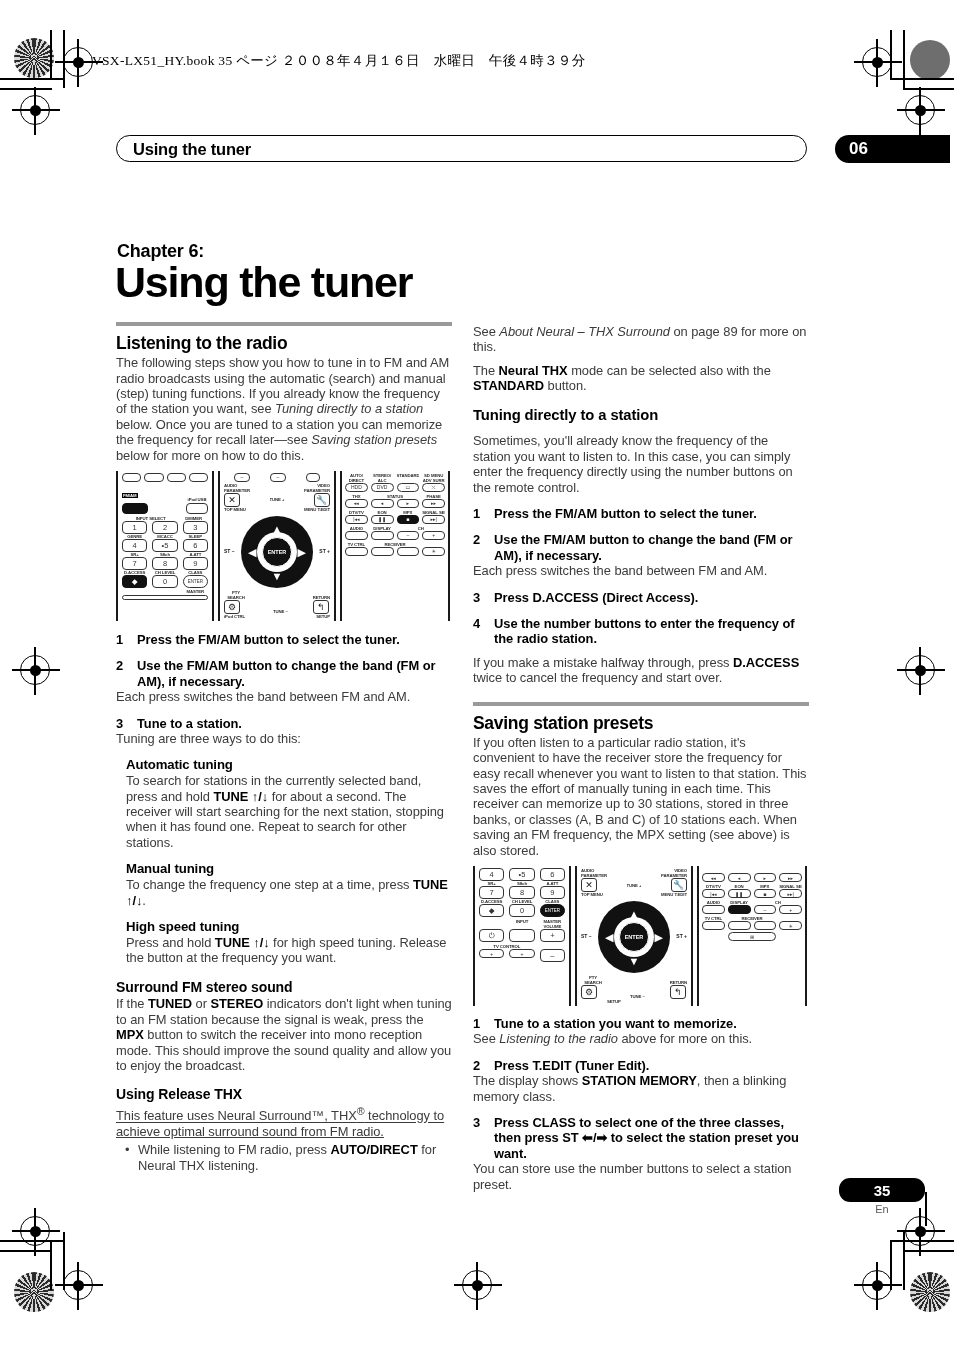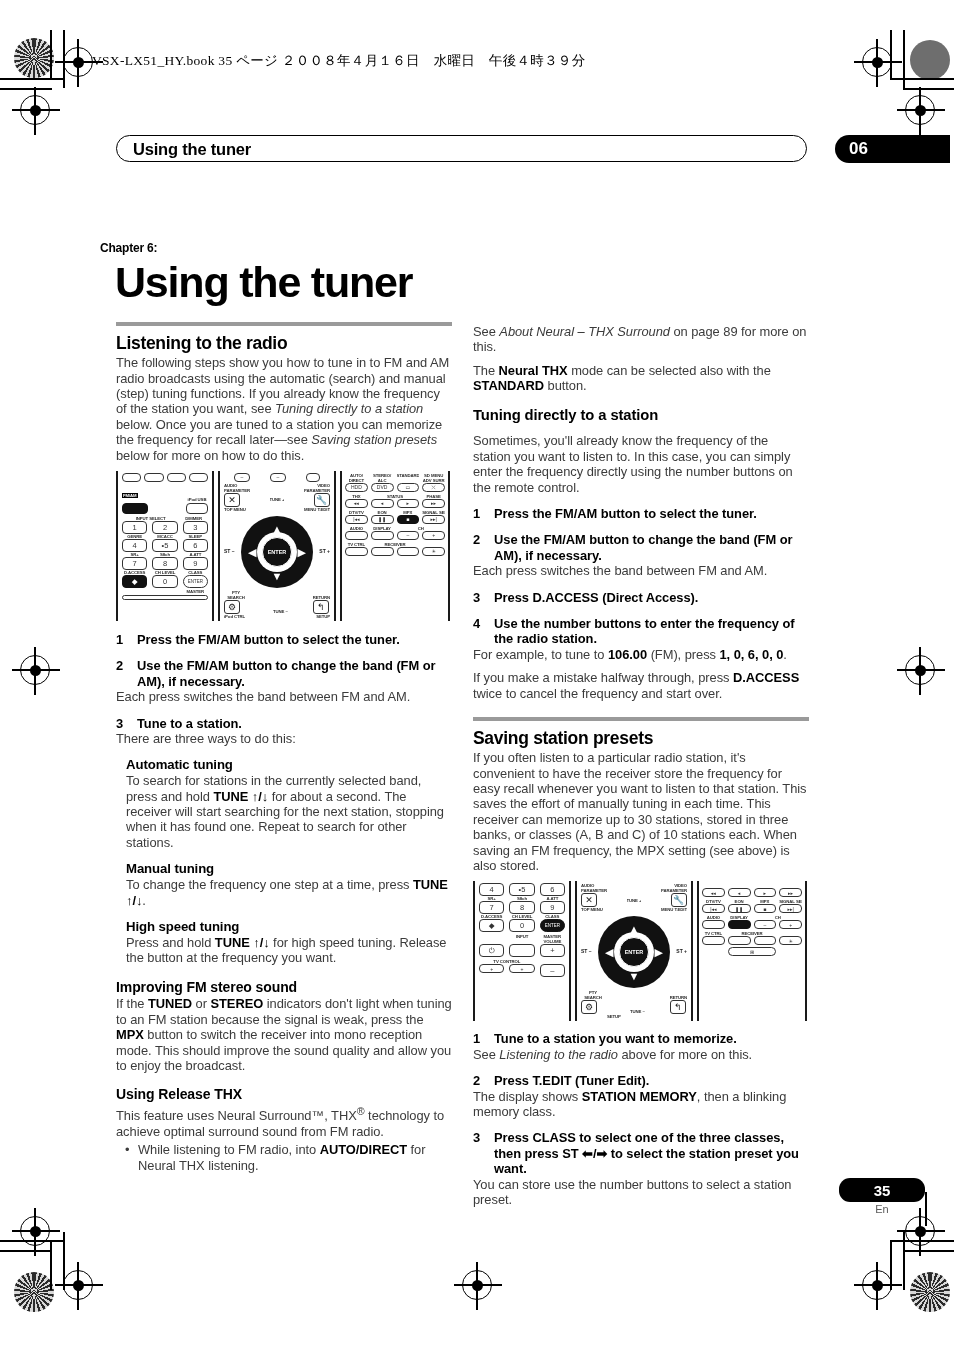--- a/index.html
+++ b/index.html
@@ -99,23 +99,23 @@
     left: 14px;
     top: 4px;
     color: #fff;
     font-size: 17px;
     font-weight: bold;
   }
 
   
   .chapter-label {
     position: absolute;
-    left: 100px;
+    left: 117px;
     top: 241px;
-    font-size: 12px;
+    font-size: 18px;
     font-weight: bold;
     letter-spacing: -0.2px;
   }
   .chapter-title {
     position: absolute;
     left: 115px;
     top: 261px;
     font-size: 43px;
     font-weight: bold;
     letter-spacing: -1.2px;
@@ -633,40 +633,40 @@
   <div class="step">
     <span class="num">2</span>
     <span class="txt">Use the FM/AM button to change the band (FM or AM), if necessary.</span>
   </div>
   <p class="step-body">Each press switches the band between FM and AM.</p>
 
   <div class="step">
     <span class="num">3</span>
     <span class="txt">Tune to a station.</span>
   </div>
-  <p class="step-body">There are three ways to do this:</p>
+  <p class="step-body">Tuning are three ways to do this:</p>
 
   <div class="indent">
     <h3 class="sub">Automatic tuning</h3>
     <p class="tight"><span>To search for stations in the currently selected band, press and hold </span><b>TUNE ↑/↓</b><span> for about a second. The receiver will start searching for the next station, stopping when it has found one. Repeat to search for other stations.</span></p>
 
     <h3 class="sub">Manual tuning</h3>
     <p class="tight"><span>To change the frequency one step at a time, press </span><b>TUNE ↑/↓</b><span>.</span></p>
 
     <h3 class="sub">High speed tuning</h3>
     <p class="tight"><span>Press and hold </span><b>TUNE ↑/↓</b><span> for high speed tuning. Release the button at the frequency you want.</span></p>
   </div>
 
-  <h3 class="sub" style="font-size:14px;margin-top:13px;">Improving FM stereo sound</h3>
+  <h3 class="sub" style="font-size:14px;margin-top:13px;">Surround FM stereo sound</h3>
   <p style="margin-top:1px;"><span>If the </span><b>TUNED</b><span> or </span><b>STEREO</b><span> indicators don't light when tuning to an FM station because the signal is weak, press the </span><b>MPX</b><span> button to switch the receiver into mono reception mode. This should improve the sound quality and allow you to enjoy the broadcast.</span></p>
 
   <h3 class="sub" style="font-size:14px;margin-top:13px;">Using Release THX</h3>
-  <p style="margin-top:1px;margin-bottom:2px;"><span>This feature uses Neural Surround™, THX</span><sup>®</sup><span> technology to achieve optimal surround sound from FM radio.</span></p>
+  <p style="margin-top:1px;margin-bottom:2px;text-decoration:underline;"><span>This feature uses Neural Surround™, THX</span><sup>®</sup><span> technology to achieve optimal surround sound from FM radio.</span></p>
   <ul class="bullets">
-    <li><span>While listening to FM radio, into </span><b>AUTO/DIRECT</b><span> for Neural THX listening.</span></li>
+    <li><span>While listening to FM radio, press </span><b>AUTO/DIRECT</b><span> for Neural THX listening.</span></li>
   </ul>
 </div>
 
 <div class="col col-right">
 
   <p style="margin-top:2px;"><span>See </span><i>About Neural – THX Surround</i><span> on page 89 for more on this.</span></p>
 
   <p><span>The </span><b>Neural THX</b><span> mode can be selected also with the </span><b>STANDARD</b><span> button.</span></p>
 
   <h3 class="sub" style="font-size:14.8px;margin-top:13px;">Tuning directly to a station</h3>
@@ -685,21 +685,20 @@
 
   <div class="step">
     <span class="num">3</span>
     <span class="txt">Press D.ACCESS (Direct Access).</span>
   </div>
 
   <div class="step">
     <span class="num">4</span>
     <span class="txt">Use the number buttons to enter the frequency of the radio station.</span>
   </div>
-  <p class="step-body"><span>For example, to tune to </span><b>106.00</b><span> (FM), press </span><b>1, 0, 6, 0, 0</b><span>.</span></p>
 
   <p style="margin-top:8px;"><span>If you make a mistake halfway through, press </span><b>D.ACCESS</b><span> twice to cancel the frequency and start over.</span></p>
 
   <div class="spacer8"></div>
   <div class="rule short"></div>
   <h2 class="sec">Saving station presets</h2>
   <p>If you often listen to a particular radio station, it's convenient to have the receiver store the frequency for easy recall whenever you want to listen to that station. This saves the effort of manually tuning in each time. This receiver can memorize up to 30 stations, stored in three banks, or classes (A, B and C) of 10 stations each. When saving an FM frequency, the MPX setting (see above) is also stored.</p>
 
   <div class="remote">
 

